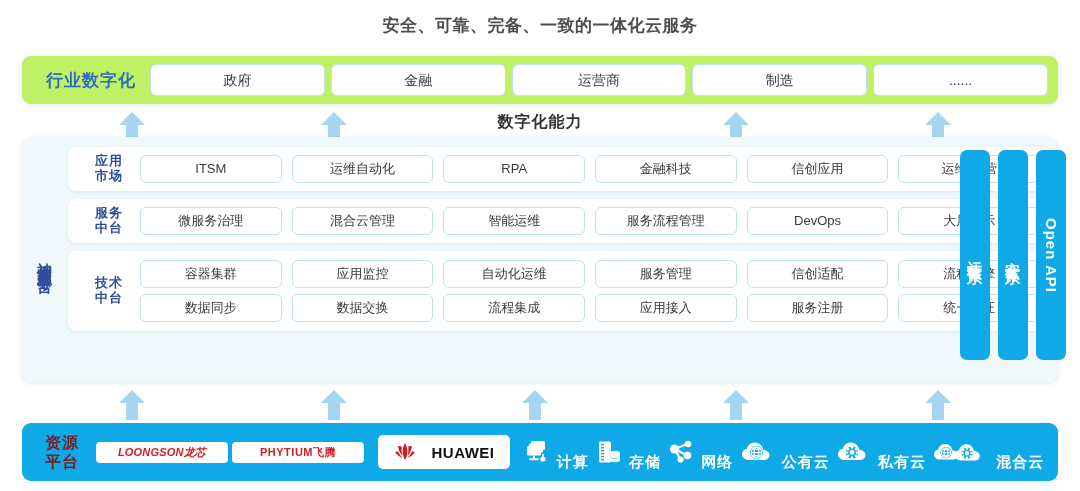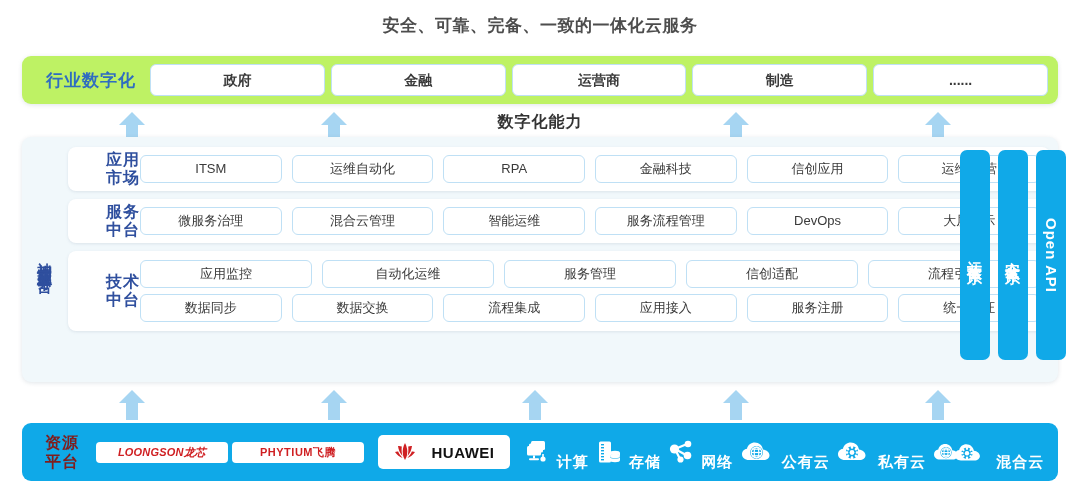--- a/index.html
+++ b/index.html
@@ -28,21 +28,21 @@
     position:absolute;left:22px;top:56px;width:1036px;height:48px;
     display:flex;align-items:center;
     padding:0 10px;box-sizing:border-box;
   }
   .industry-label{
     width:118px;flex:0 0 118px;
     text-align:center;
     font-size:17px;font-weight:bold;color:#2f6dc0;
     letter-spacing:1px;
   }
-  .industry-boxes{display:flex;flex:1;gap:6px;font-weight:bold;}
+  .industry-boxes{display:flex;flex:1;gap:6px;}
   .ibox{
     flex:1;height:32px;line-height:30px;
     border:1px solid #bfe0f5;border-radius:6px;
     background:#fff;text-align:center;
     font-size:14px;color:#3a3a3a;
     box-sizing:border-box;
   }
   
   .arrow{
     position:absolute;
@@ -90,22 +90,22 @@
     background:#fff;border-radius:8px;
     box-shadow:0 1px 3px rgba(120,140,160,.18);
     display:flex;align-items:center;
     padding:6px 10px;box-sizing:border-box;
   }
   .layer.app{height:44px;}
   .layer.svc{height:44px;}
   .layer.tech{height:80px;}
   .layer-label{
     width:62px;flex:0 0 62px;
-    text-align:right;
-    font-size:16px;font-weight:bold;color:#2f4f9e;
+    text-align:center;
+    font-size:13px;font-weight:bold;color:#2f4f9e;
     line-height:1.15;letter-spacing:1px;
   }
   .layer-grid{flex:1;display:flex;flex-direction:column;gap:6px;}
   .grid-row{display:flex;gap:10px;}
   .tbox{
     flex:1;height:28px;line-height:26px;
     border:1px solid #bfe0f5;border-radius:6px;
     background:#fff;text-align:center;
     font-size:13px;color:#3a3a3a;
     box-sizing:border-box;white-space:nowrap;
@@ -238,20 +238,21 @@
       </div>
     </div>
 
     <div class="layer tech">
       <div class="layer-label">
         <div>技术</div>
         <div>中台</div>
       </div>
       <div class="layer-grid">
         <div class="grid-row">
+          <div class="tbox">容器集群</div>
           <div class="tbox">应用监控</div>
           <div class="tbox">自动化运维</div>
           <div class="tbox">服务管理</div>
           <div class="tbox">信创适配</div>
           <div class="tbox">流程引擎</div>
         </div>
         <div class="grid-row">
           <div class="tbox">数据同步</div>
           <div class="tbox">数据交换</div>
           <div class="tbox">流程集成</div>

